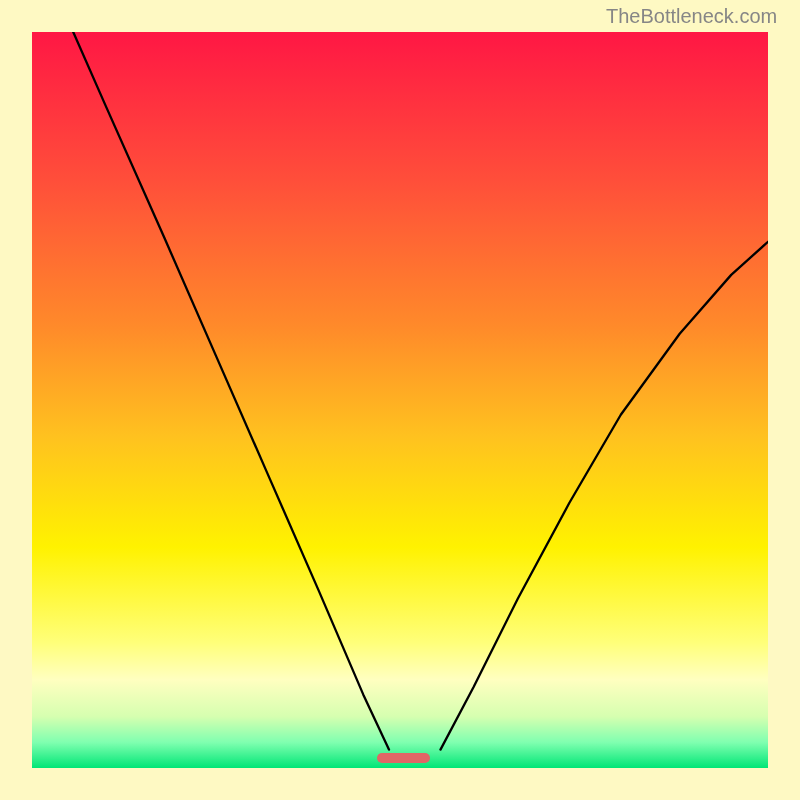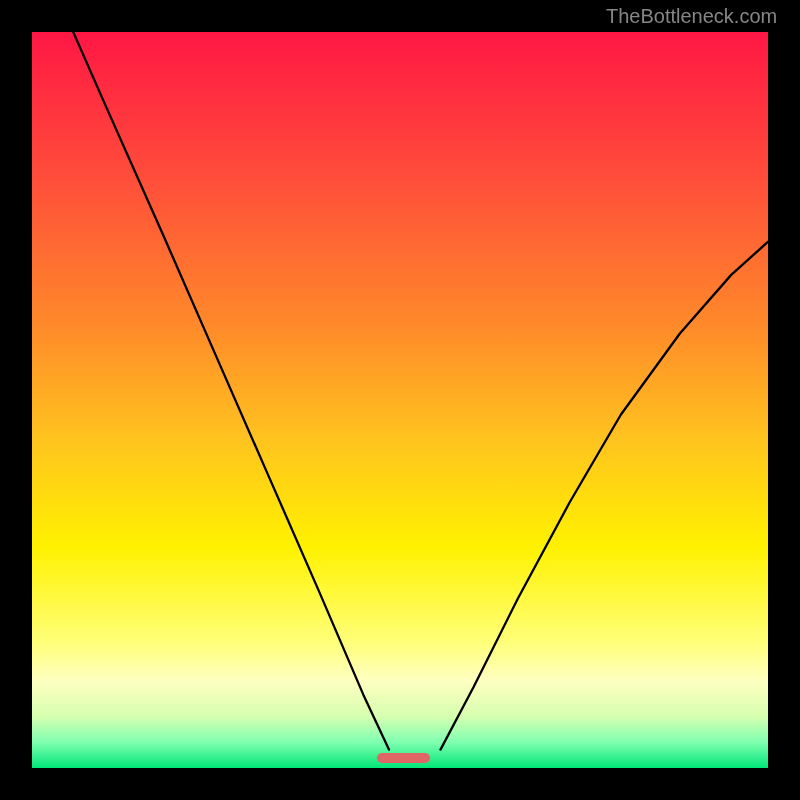--- a/index.html
+++ b/index.html
@@ -5,21 +5,21 @@
   html, body {
     margin: 0;
     padding: 0;
     width: 800px;
     height: 800px;
     overflow: hidden;
   }
   .outer {
     width: 800px;
     height: 800px;
-    background: #000000;
+    background: #fef9c3;
     position: relative;
   }
   .plot-area {
     position: absolute;
     left: 32px;
     top: 32px;
     width: 736px;
     height: 736px;
     overflow: hidden;
   }

